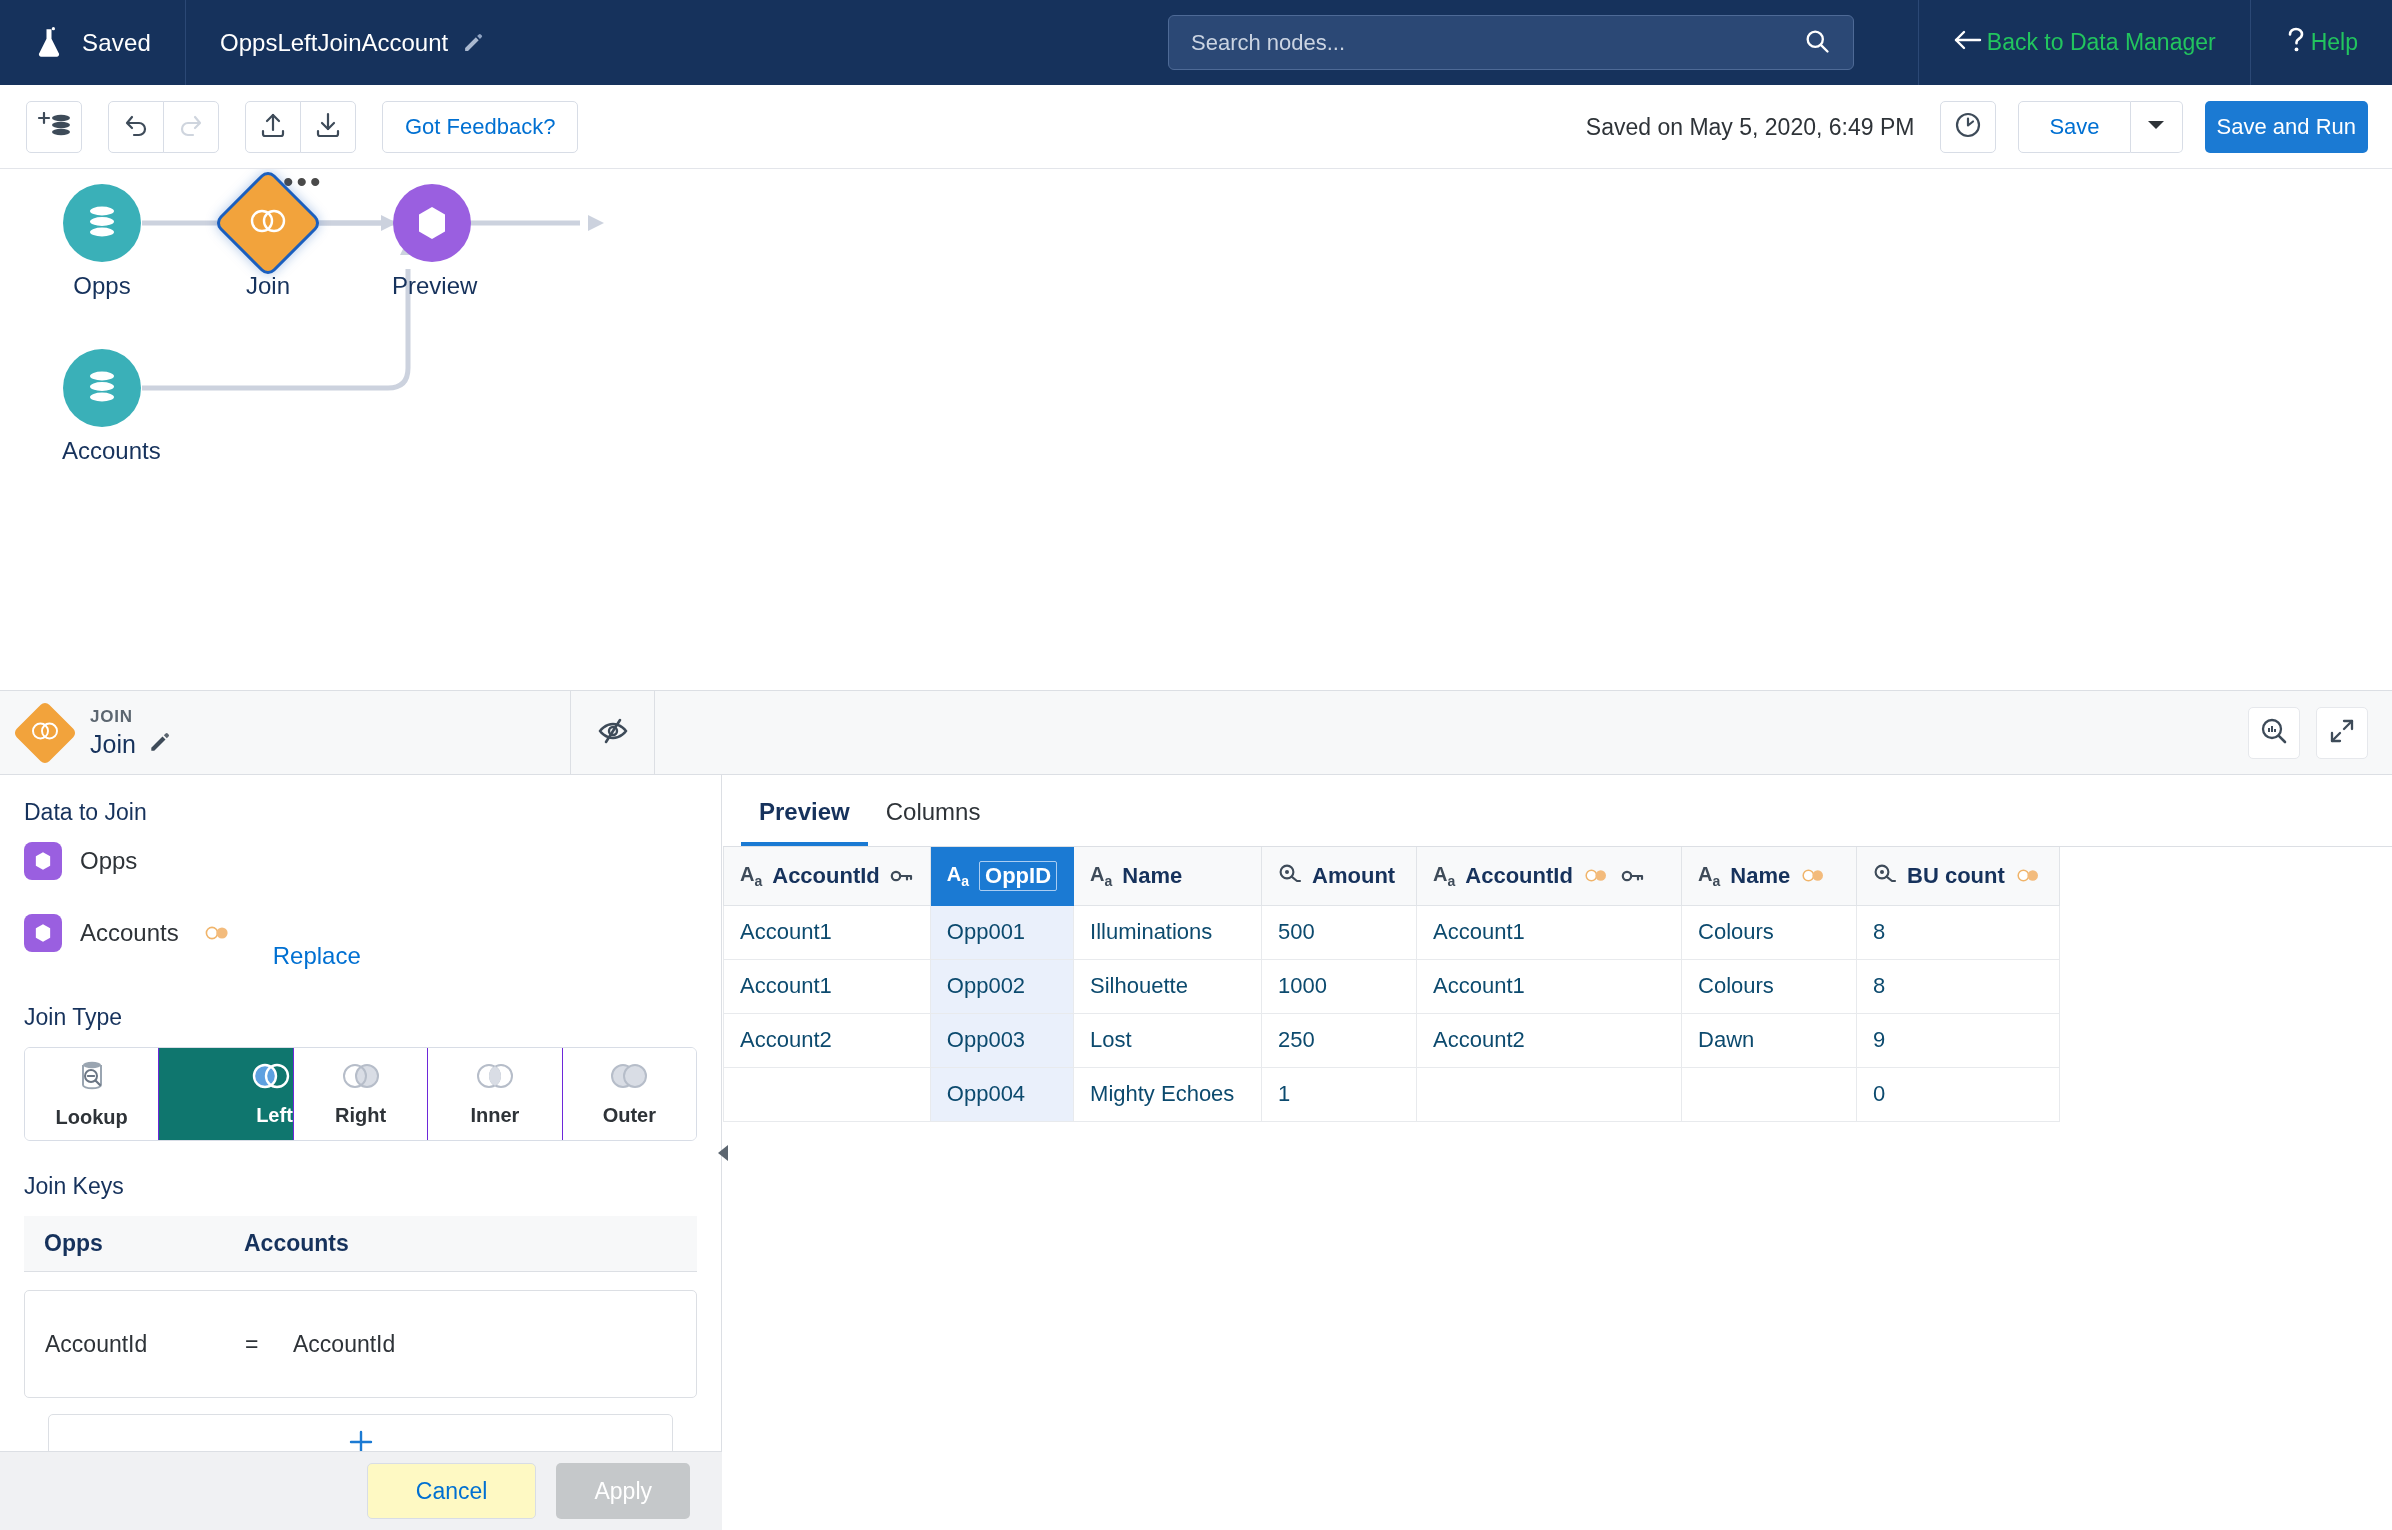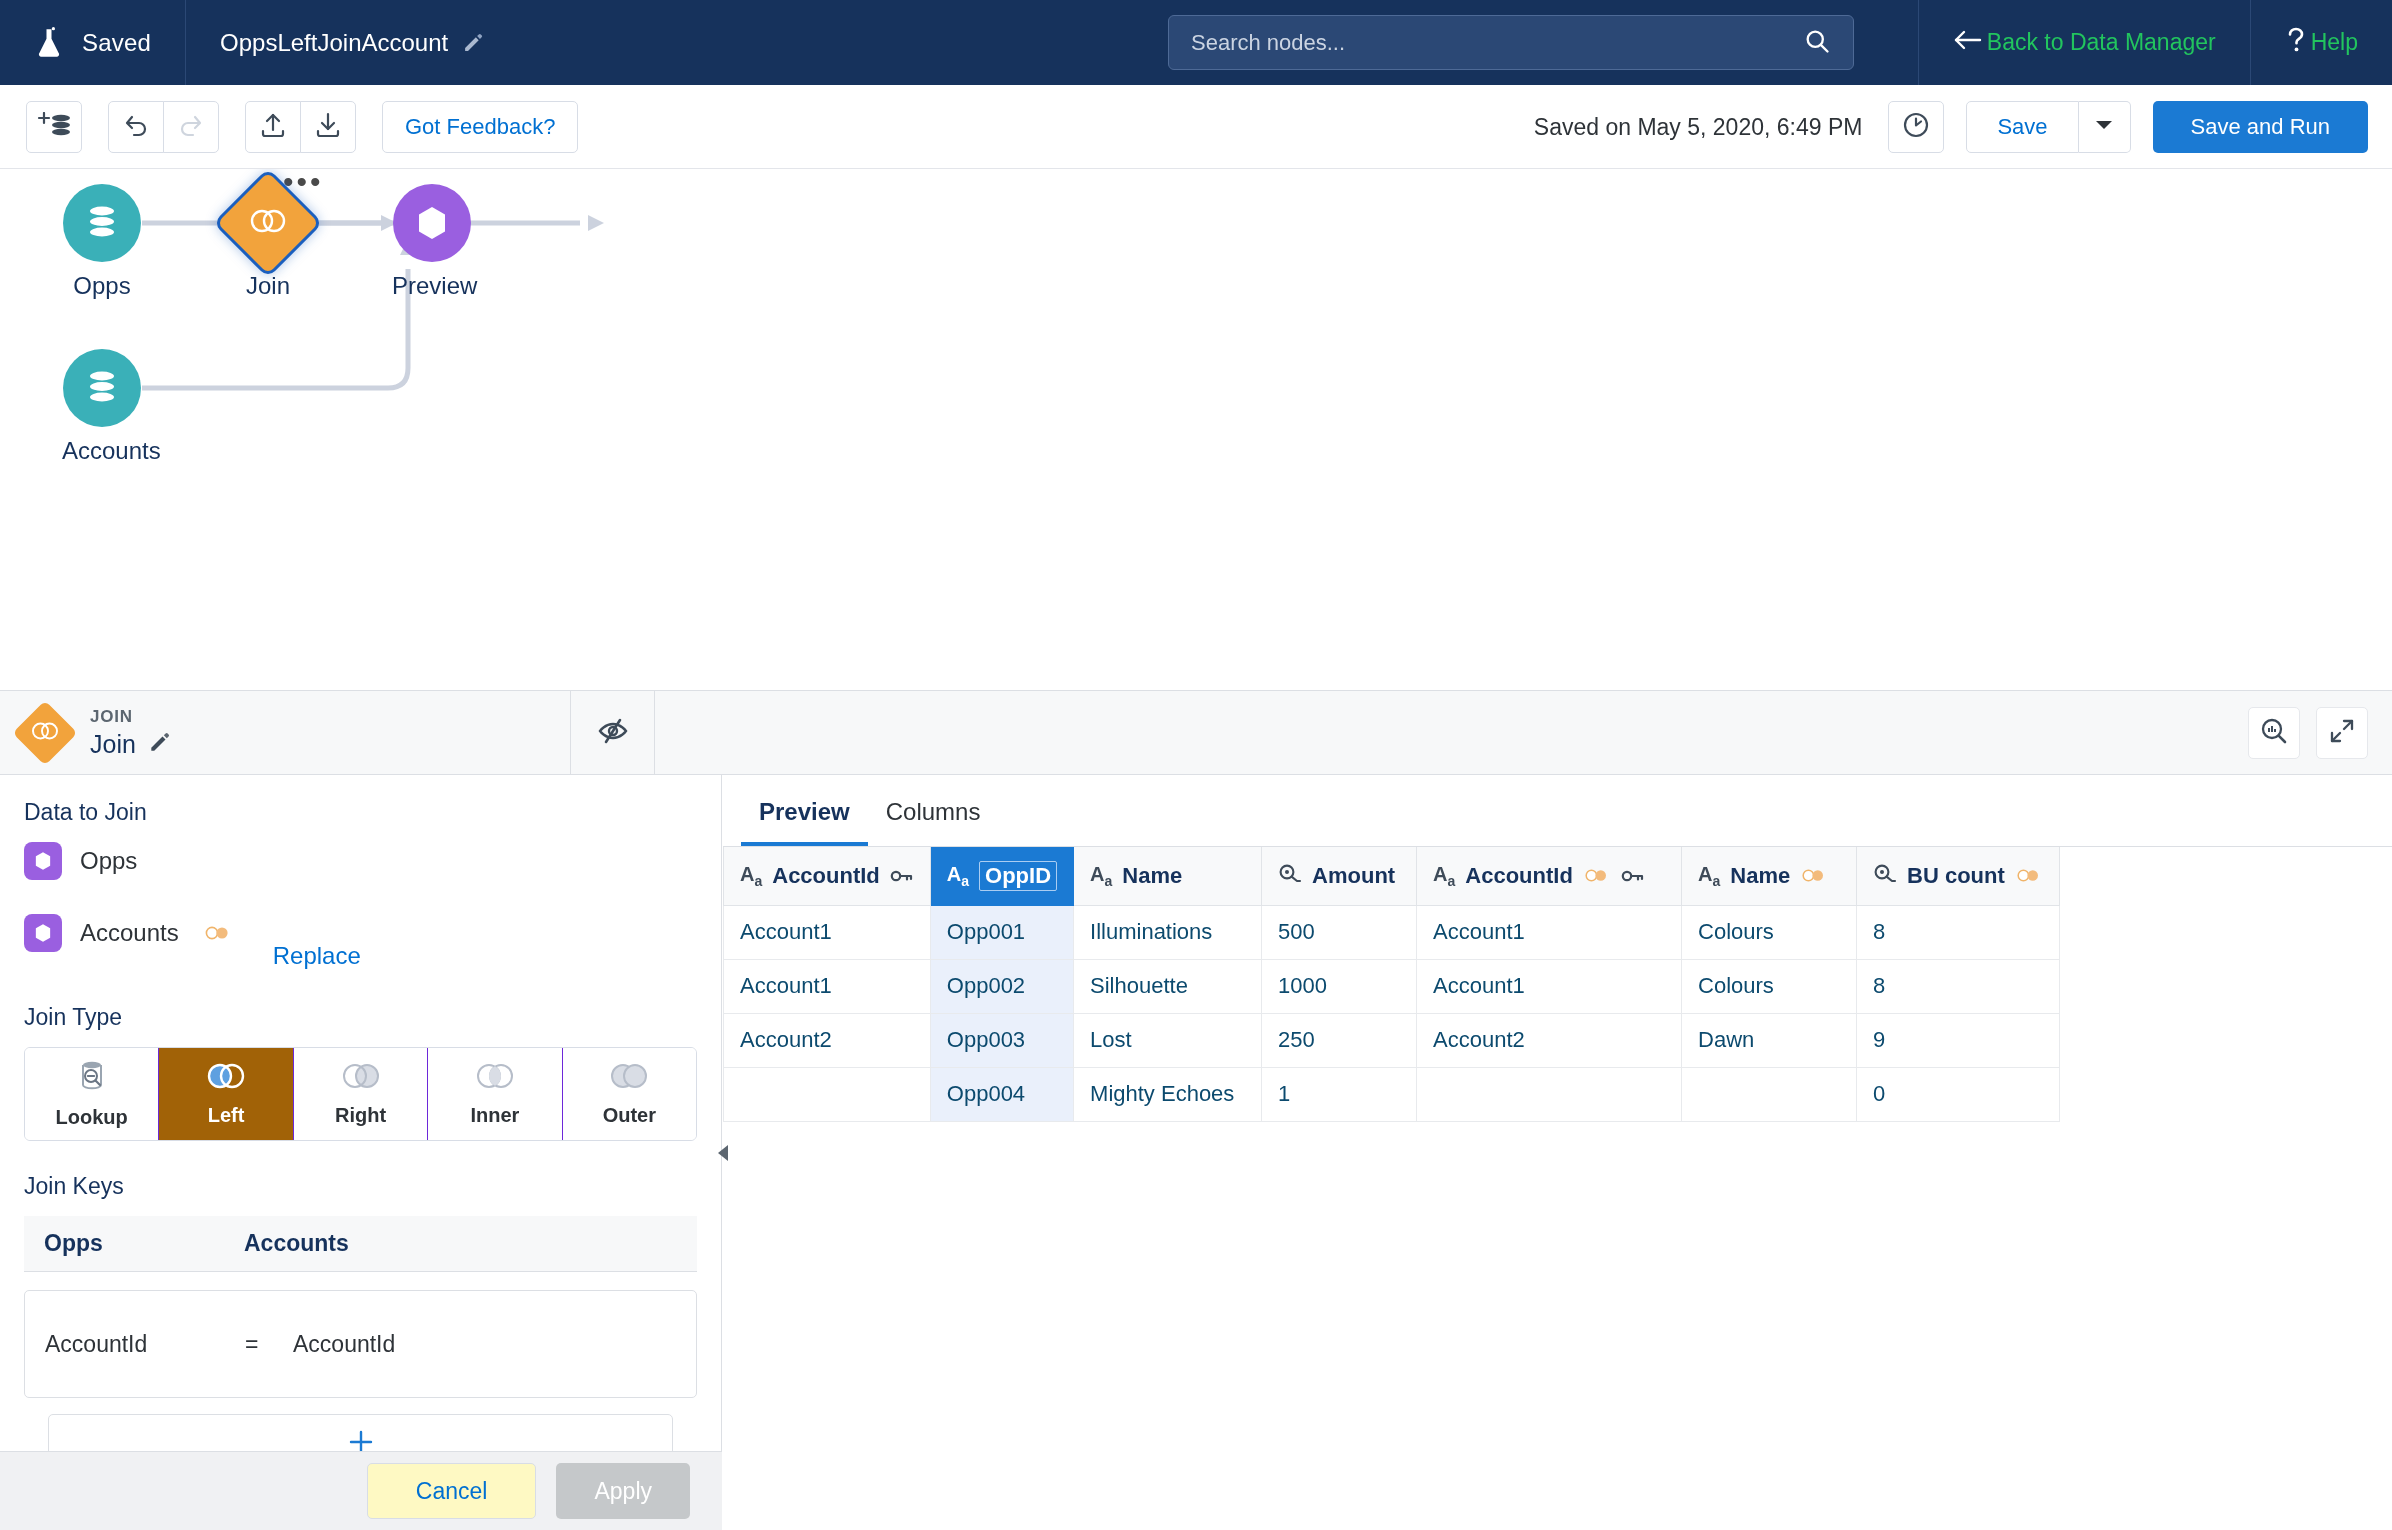--- a/index.html
+++ b/index.html
@@ -96,21 +96,21 @@
     color: #0070d2; font-size: 22px; padding: 0 30px;
     border-radius: 5px 0 0 5px; display: flex; align-items: center; cursor: pointer;
   }
   .save-caret {
     height: 52px; width: 52px; border: 1px solid #d8dde6; border-left: 0;
     background: #fff; border-radius: 0 5px 5px 0;
     display: flex; align-items: center; justify-content: center; cursor: pointer;
   }
   .save-run-btn {
     height: 52px; background: #1b7ad3; color: #fff; font-size: 22px;
-    padding: 0 38px; border-radius: 5px; margin-left: 22px;
+    padding: 0 12px; border-radius: 5px; margin-left: 22px;
     display: flex; align-items: center; cursor: pointer;
   }
 
   
   .canvas {
     position: absolute; top: 169px; left: 0; width: 2392px; height: 521px;
     background: #fff; overflow: hidden;
   }
   .node { position: absolute; text-align: center; }
   .node-label { font-size: 24px; color: #16325c; margin-top: 10px; white-space: nowrap; }
@@ -175,21 +175,21 @@
   .ds-replace { font-size: 24px; color: #0070d2; cursor: pointer; margin-left: 22px; margin-top: 46px; }
   .join-dots-icon { width: 30px; height: 16px; margin-left: 6px; }
 
   .jt-group { display: flex; margin: 16px 24px 0 24px; border: 1px solid #d8dde6; border-radius: 6px; overflow: hidden; }
   .jt-item {
     flex: 1; height: 92px; background: #fff; border-right: 1px solid #6d28d9;
     display: flex; flex-direction: column; align-items: center; justify-content: center; gap: 9px;
     cursor: pointer;
   }
   .jt-item:last-child { border-right: 0; }
-  .jt-item.active { background: #a16207; }
+  .jt-item.active { background: #0f766e; align-items: flex-end; }
   .jt-label { font-size: 20px; color: #2e3338; font-weight: bold; }
   .jt-item.active .jt-label { color: #fff; }
 
   .jk-table { margin: 16px 24px 0 24px; }
   .jk-head {
     display: flex; background: #f7f8f9; border-bottom: 1px solid #dcdfe4;
     height: 56px; align-items: center;
   }
   .jk-head div { font-size: 23px; font-weight: bold; color: #16325c; }
   .jk-h1 { width: 220px; padding-left: 20px; }

